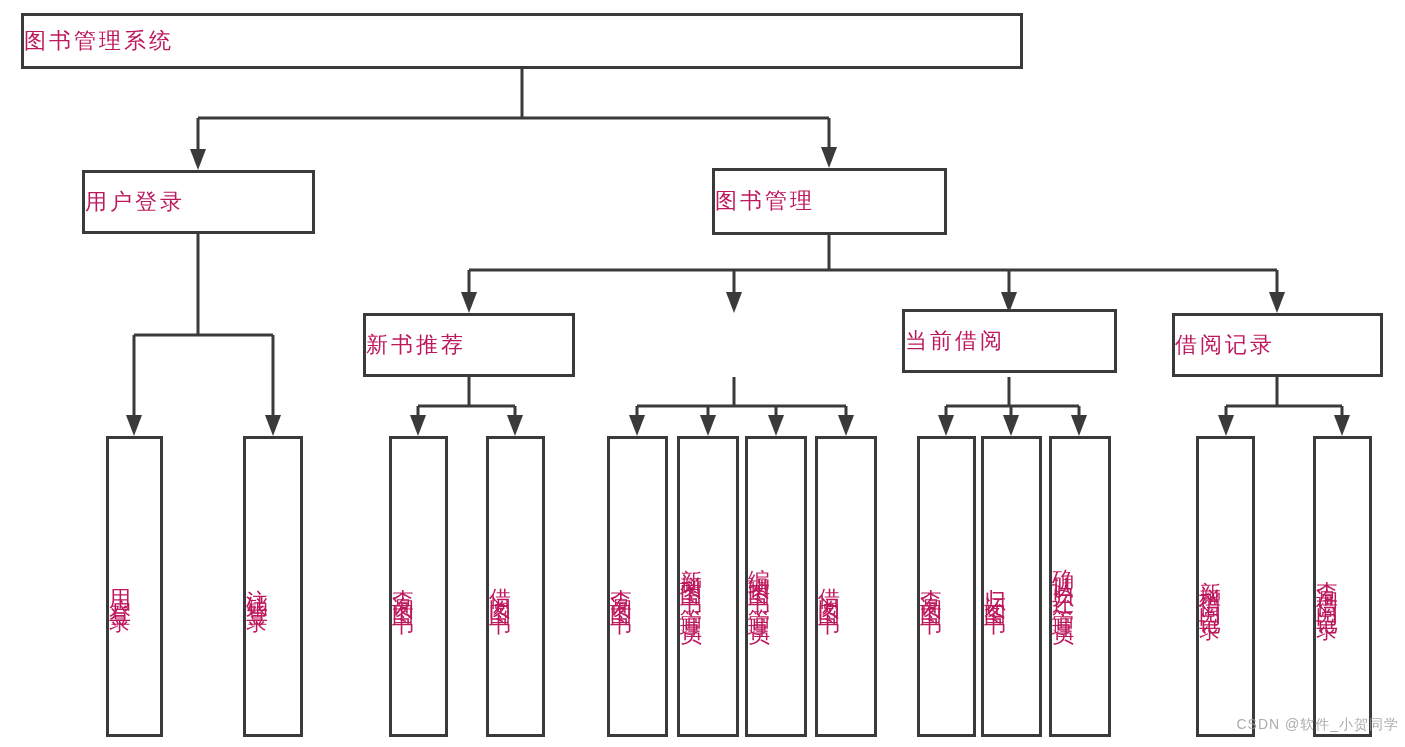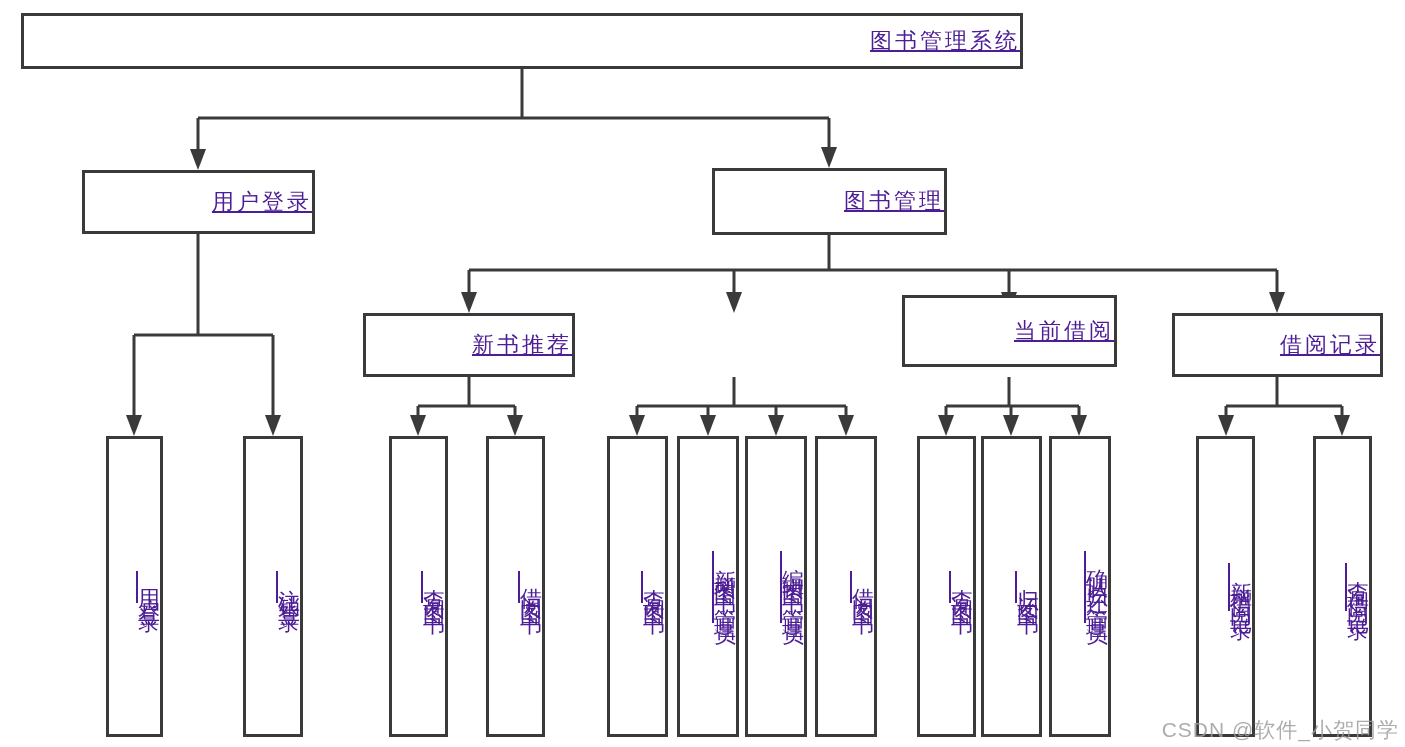--- a/index.html
+++ b/index.html
@@ -3,33 +3,33 @@
 <meta charset="utf-8">
 <style>
   html,body { margin:0; padding:0; background:#ffffff; }
   .stage {
     position:relative; width:1405px; height:747px; background:#ffffff;
     font-family:"Liberation Sans", sans-serif; overflow:hidden;
   }
   svg.connectors { position:absolute; left:0; top:0; z-index:1; }
   .node {
     position:absolute; box-sizing:border-box; z-index:2;
-    border:3px solid #3a3a3a; background:#ffffff; color:#4c1d95;
-    display:flex; align-items:center; justify-content:flex-end;text-decoration:underline;
+    border:3px solid #3a3a3a; background:#ffffff; color:#be185d;
+    display:flex; align-items:center; justify-content:flex-start;
   }
   .h-node span {
     font-size:22px; letter-spacing:3px; white-space:nowrap; line-height:1.2;
   }
   .v-node span {
     writing-mode:vertical-rl; text-orientation:mixed;
     font-size:22px; letter-spacing:8px; line-height:1;
   }
   .watermark {
     position:absolute; z-index:5; right:6px; top:716px;
-    font-size:21px; letter-spacing:1px; color:rgba(158,158,158,0.85);
+    font-size:14px; letter-spacing:1px; color:rgba(158,158,158,0.85);
     white-space:nowrap;
   }
 </style>
 </head>
 <body>
 
 <div class="stage">
 
   <svg class="connectors" width="1405" height="747" viewBox="0 0 1405 747">
     <g stroke="#3a3a3a" stroke-width="3" fill="none">
@@ -78,21 +78,21 @@
   <div class="node h-node" style="left:82px;top:170px;width:233px;height:64px">
     <span>用户登录</span>
   </div>
   <div class="node h-node" style="left:363px;top:313px;width:212px;height:64px">
     <span>新书推荐</span>
   </div>
 
   <div class="node h-node" style="left:712px;top:168px;width:235px;height:67px">
     <span>图书管理</span>
   </div>
-  <div class="node h-node" style="left:902px;top:295px;width:215px;height:72px">
+  <div class="node h-node" style="left:902px;top:309px;width:215px;height:64px">
     <span>当前借阅</span>
   </div>
   <div class="node h-node" style="left:1172px;top:313px;width:211px;height:64px">
     <span>借阅记录</span>
   </div>
 
   <div class="node v-node" style="left:106px;top:436px;width:57px;height:301px">
     <span>用户登录</span>
   </div>
   <div class="node v-node" style="left:243px;top:436px;width:60px;height:301px">

